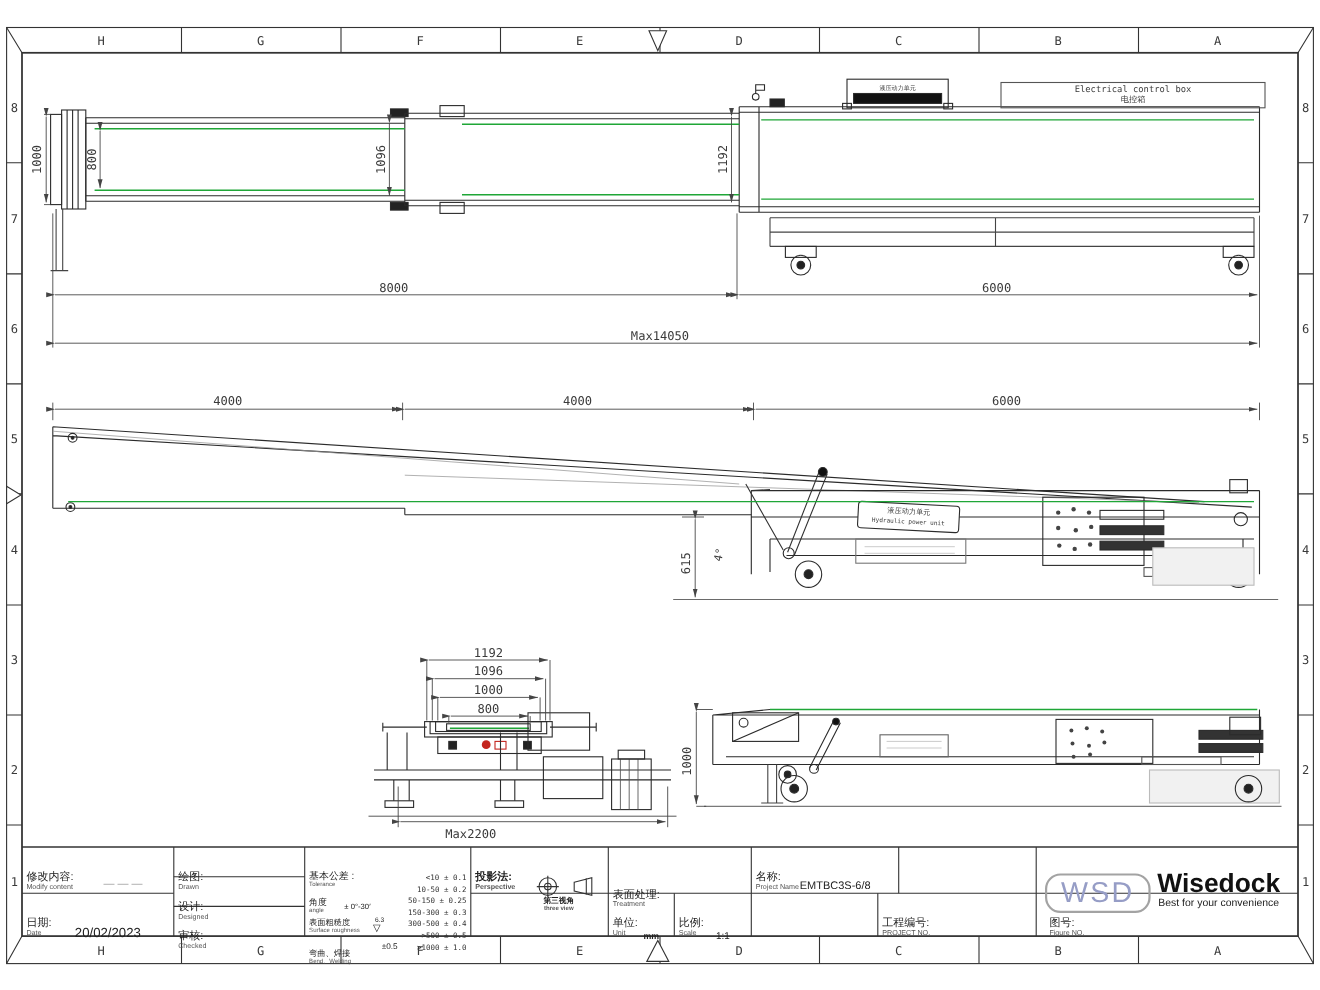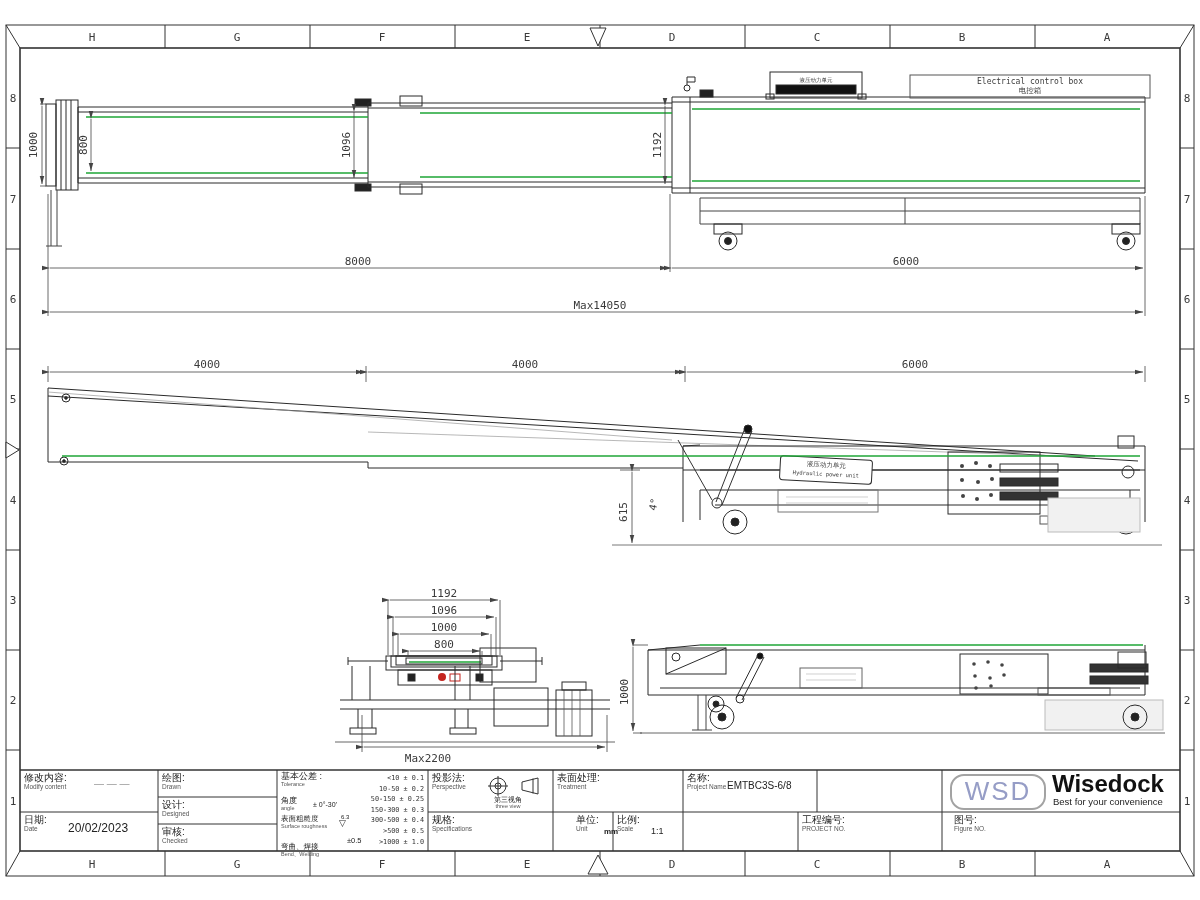--- a/index.html
+++ b/index.html
@@ -2,21 +2,21 @@
 <html><head>
 <meta charset="utf-8">
 <style>
   html,body{margin:0;padding:0;background:#fff;}
   body{width:1200px;height:900px;position:relative;overflow:hidden;
        font-family:"Liberation Sans",sans-serif;color:#222;}
   svg text{font-family:"DejaVu Sans Mono",monospace;fill:#3a3a3a;}
   #drawing{position:absolute;left:0;top:0;}
   
   .tb{position:absolute;left:20px;top:770px;width:1160px;height:81px;}
-  .cell{position:absolute;box-sizing:border-box;padding:2px 0 0 4px;}
+  .cell{position:absolute;box-sizing:border-box;padding:2px 0 0 4px;margin-top:20px;}
   .zh{font-size:10px;line-height:11px;display:block;white-space:nowrap;}
   .en{font-size:6.5px;line-height:7px;color:#555;display:block;white-space:nowrap;}
   .val{position:absolute;white-space:nowrap;}
   .tolrows{position:absolute;right:4px;top:3px;text-align:right;font-size:6.8px;
            line-height:10.6px;font-family:"DejaVu Sans Mono",monospace;color:#333;}
   .tol-left{position:absolute;left:4px;white-space:nowrap;}
   .tol-left .zh{font-size:8px;line-height:9px;}
   .tol-left .en{font-size:5.5px;line-height:6px;}
   .logo-pill{position:absolute;left:8px;top:4px;width:92px;height:32px;
              border:2px solid #a3a3a3;border-radius:14px;color:#969dc6;
@@ -348,48 +348,44 @@
       <div>&lt;10 ± 0.1</div>
       <div>10-50 ± 0.2</div>
       <div>50-150 ± 0.25</div>
       <div>150-300 ± 0.3</div>
       <div>300-500 ± 0.4</div>
       <div>&gt;500 ± 0.5</div>
       <div>&gt;1000 ± 1.0</div>
     </div>
   </div>
 
-  <div class="cell" style="left:408px;top:0;width:125px;height:32px;">
+  <div class="cell" style="left:408px;top:0;width:125px;height:32px;font-weight:bold;">
     <span class="zh">投影法:</span>
     <span class="en">Perspective</span>
     <svg class="proj-icons" width="58" height="20">
       <g stroke="#333" fill="none" stroke-width="1">
         <circle cx="12" cy="10" r="8"></circle>
           <circle cx="12" cy="10" r="3"></circle>
         <path d="M12,0 V20 M2,10 H22"></path>
       </g>
       <g stroke="#333" fill="none" stroke-width="1">
         <path d="M36,6 L52,2 V18 L36,14 z M47,2.5 V17.5"></path>
       </g>
     </svg>
     <div class="third">
       <div>第三视角</div>
       <div class="en2">three view</div>
     </div>
   </div>
-  <div class="cell" style="left:408px;top:42px;width:125px;height:39px;">
-    <span class="zh">规格:</span>
-    <span class="en">Specifications</span>
-  </div>
-
-  <div class="cell" style="left:533px;top:0;width:135px;height:42px;">
+
+  <div class="cell" style="left:533px;top:16px;width:135px;height:42px;">
     <span class="zh">表面处理:</span>
     <span class="en">Treatment</span>
   </div>
-  <div class="cell" style="left:552px;top:42px;width:60px;height:47px;border-radius:12px;">
+  <div class="cell" style="left:533px;top:42px;width:60px;height:47px;border-radius:12px;">
     <span class="zh">单位:</span>
     <span class="en">Unit</span>
     <span class="val" style="left:32px;top:15px;font-size:8px;font-weight:bold;">mm</span>
   </div>
   <div class="cell" style="left:593px;top:42px;width:70px;height:39px;">
     <span class="zh">比例:</span>
     <span class="en">Scale</span>
     <span class="val" style="left:38px;top:14px;font-size:9px;">1:1</span>
   </div>
 

